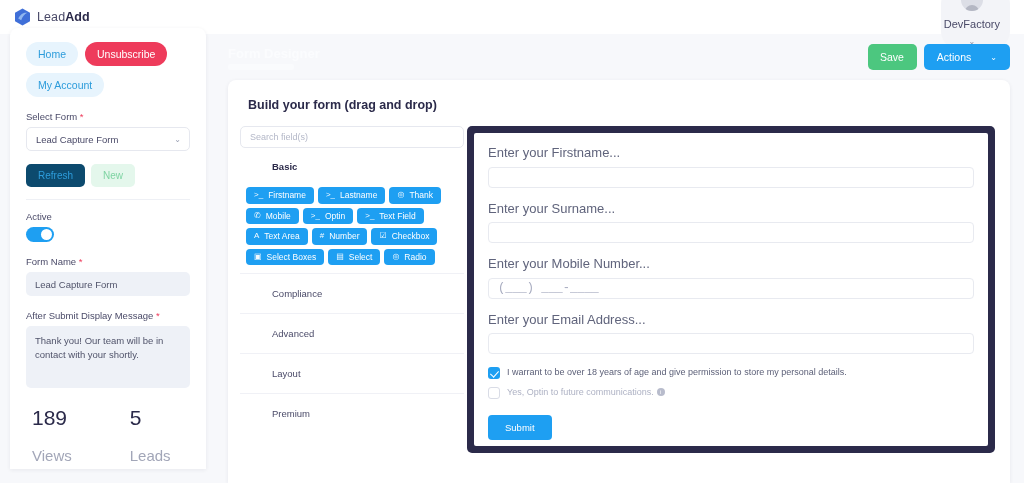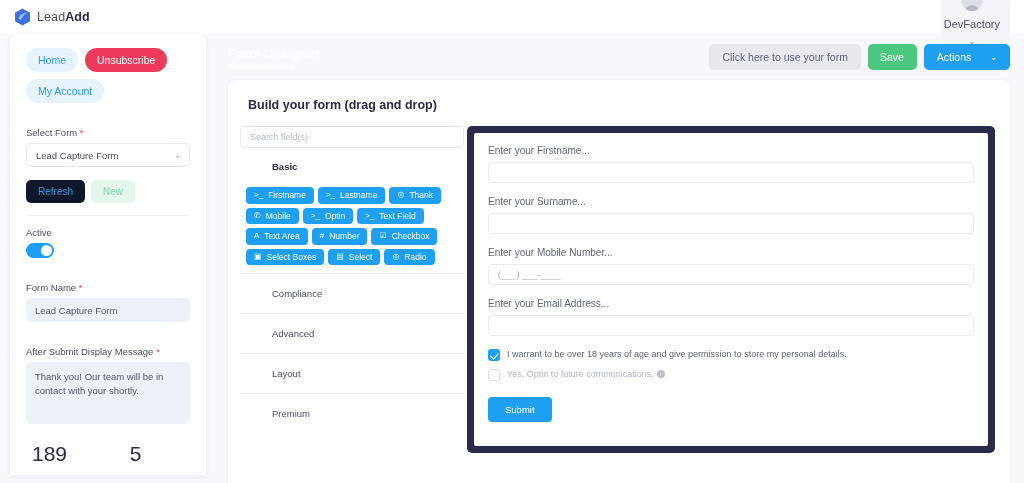--- a/index.html
+++ b/index.html
@@ -36,54 +36,54 @@
   }
   .avatar::after {
     content: ""; position: absolute; left: 50%; bottom: -4px; transform: translateX(-50%);
     width: 14px; height: 10px; border-radius: 7px 7px 0 0; background: #b4b7c3;
   }
   .user-name { font-size: 11px; color: #4a4a68; }
   .chev { font-size: 8px; color: #8a8da0; }
 
   
   .sidebar {
-    position: absolute; left: 10px; top: 34px; width: 196px; height: 441px;
+    position: absolute; left: 10px; top: 28px; width: 196px; height: 441px;
     background: #ffffff; border-radius: 8px 8px 0 0;
     box-shadow: 0 1px 4px rgba(30,35,60,.07);
     padding: 14px 16px 0 16px; overflow: hidden;
   }
   .pill-row { display: flex; flex-wrap: wrap; gap: 7px; }
   .pill {
     border: 0; border-radius: 14px; padding: 6px 12px;
     font-size: 10.5px; font-family: inherit; cursor: pointer; white-space: nowrap;
   }
   .pill-blue { background: #e7f4fd; color: #2d9cdb; }
   .pill-red  { background: #ee3b5b; color: #ffffff; }
   .pill-row2 { margin-top: 7px; }
 
   .field-label {
-    font-size: 9.5px; color: #4a4a68; margin-bottom: 5px; margin-top: 24px;
+    font-size: 9.5px; color: #4a4a68; margin-bottom: 5px; margin-top: 14px;
   }
   .req { color: #ee3b5b; }
   .select-box {
     position: relative; width: 100%; height: 24px;
     border: 1px solid #e6e8ef; border-radius: 5px; background: #fff;
     display: flex; align-items: center; padding: 0 20px 0 9px;
     font-size: 9.5px; color: #4a4a68; cursor: pointer;
   }
   .select-box .caret {
     position: absolute; right: 8px; top: 50%; transform: translateY(-50%);
     font-size: 8px; color: #9aa0b4;
   }
   .btn-row { display: flex; gap: 6px; margin-top: 13px; }
   .sbtn {
     border: 0; border-radius: 5px; padding: 6px 12px;
     font-size: 10px; font-family: inherit; cursor: pointer;
   }
-  .sbtn-refresh { background: #0f172a; color: #2d9cdb; }
+  .sbtn-refresh { background: #0c4a6e; color: #2d9cdb; }
   .sbtn-new { background: #e4f7ec; color: #7fd4a3; }
   .divider { height: 1px; background: #eef0f5; margin: 12px 0 0 0; }
 
   .toggle-label { font-size: 9.5px; color: #4a4a68; margin: 11px 0 5px 0; }
   .toggle {
     width: 28px; height: 15px; border-radius: 9px; background: #1e9ff2;
     position: relative; cursor: pointer;
   }
   .toggle .knob {
     position: absolute; right: 2px; top: 2px;
@@ -158,25 +158,25 @@
 
   
   .preview {
     position: absolute; left: 467px; top: 126px; width: 528px; height: 327px;
     background: #2b2a4a; border-radius: 5px; padding: 7px;
   }
   .preview-inner {
     width: 100%; height: 100%; background: #fff; border-radius: 2px;
     padding: 12px 14px;
   }
-  .f-label { font-size: 10px; color: #60647c; margin-bottom: 6px; }
+  .f-label { font-size: 13px; color: #60647c; margin-bottom: 6px; }
   .f-input {
     width: 100%; height: 21px; border: 1px solid #e8eaf0; border-radius: 4px;
     background: #fff; margin-bottom: 13px; padding: 8px 9px;
-    font-size: 10px; color: #60647c; font-family: Liberation Serif, serif;
+    font-size: 12px; color: #60647c; font-family: Liberation Mono, monospace;
   }
   .f-input::placeholder { color: #a8acc0; }
   .cb-row { display: flex; align-items: flex-start; gap: 7px; margin-bottom: 8px; }
   .cbox {
     width: 12px; height: 12px; border-radius: 3px; flex: none; margin-top: 0px;
     cursor: pointer; position: relative;
   }
   .cbox.on { background: #1e9ff2; }
   .cbox.on::after {
     content: ""; position: absolute; left: 3.5px; top: 1.5px;
@@ -216,21 +216,20 @@
       <span class="avatar"></span>
       <span class="user-name">DevFactory</span>
       <span class="chev">⌄</span>
     </div>
   </div>
 
   <div class="page-title">Form Designer</div>
   <div class="page-sub"></div>
 
   <div class="topactions">
-    <button class="tbtn tbtn-grey">Click here to use your form</button>
     <button class="tbtn tbtn-green">Save</button>
     <button class="tbtn tbtn-blue">
       <span>Actions</span>
       <span class="caret">⌄</span>
     </button>
   </div>
 
   <div class="sidebar">
     <div class="pill-row">
       <button class="pill pill-blue">Home</button>

